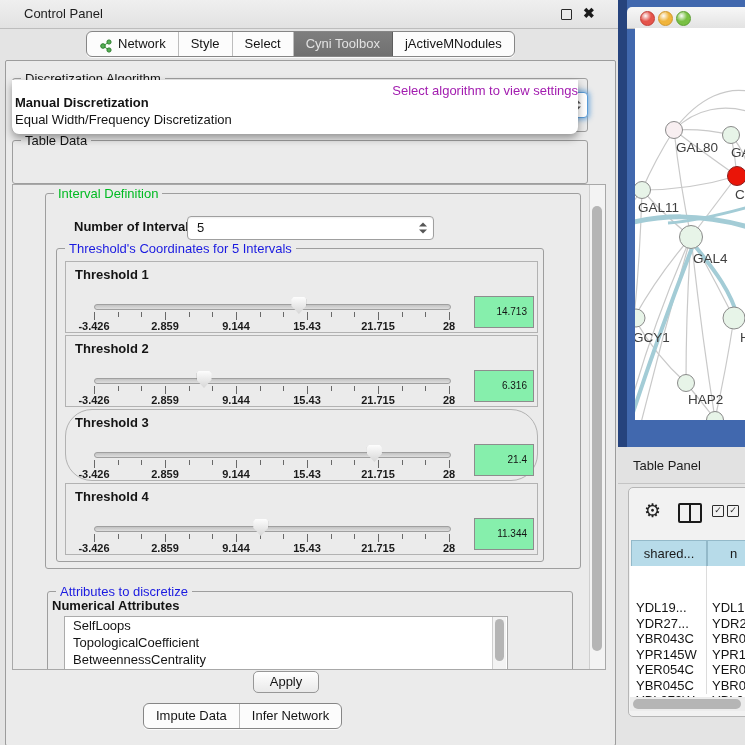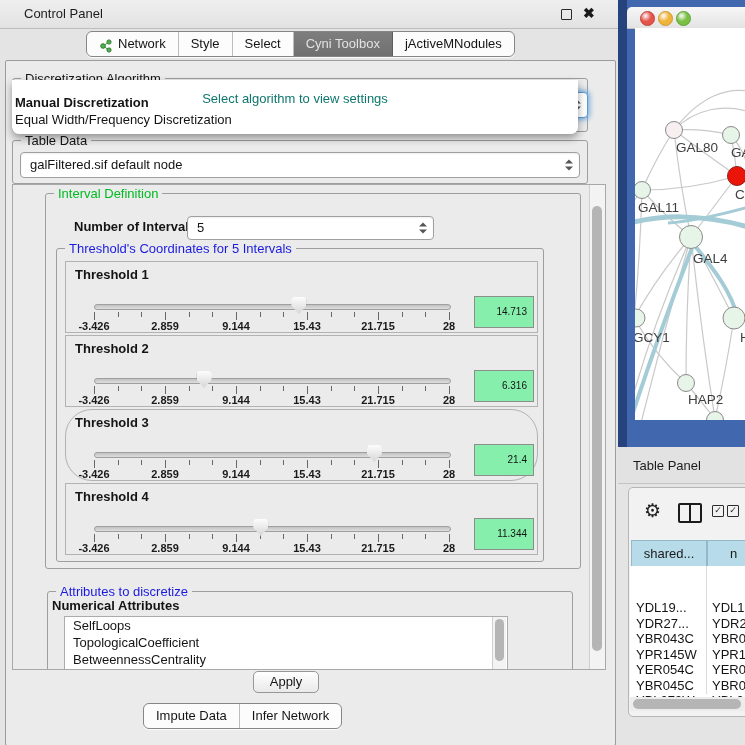--- a/index.html
+++ b/index.html
@@ -30,21 +30,21 @@
   .combo .ctext{position:absolute;left:9px;top:0;line-height:inherit;white-space:nowrap;}
   .spin{position:absolute;right:6px;top:50%;transform:translateY(-50%);}
   .tri-up{width:0;height:0;border-left:4px solid transparent;border-right:4px solid transparent;
           border-bottom:4px solid #555;margin-bottom:3px;}
   .tri-dn{width:0;height:0;border-left:4px solid transparent;border-right:4px solid transparent;
           border-top:4px solid #555;}
   .focusring{border:1px solid #5b9bd5 !important;box-shadow:0 0 5px 2px rgba(110,168,220,.85) !important;}
   
   .overlay{position:absolute;left:12px;top:80px;width:566px;height:54px;background:#fff;
            border-radius:0 0 7px 7px;box-shadow:0 4px 9px rgba(0,0,0,.38);z-index:40;}
-  .ov-hint{position:absolute;left:0;right:0;top:3px;text-align:center;color:#0f766e;margin-top:8px;}
+  .ov-hint{position:absolute;left:0;right:0;top:3px;text-align:right;color:#a21caf;}
   .ov-item{position:absolute;left:3px;white-space:nowrap;}
   
   .trow{position:absolute;border:1px solid #b2b2b2;background:#ebebeb;}
   .trow .ttitle{position:absolute;left:9px;top:5px;font-weight:bold;}
   .track{position:absolute;height:4px;background:linear-gradient(#c2c2c2,#dedede);border:1px solid #9f9f9f;border-radius:3px;}
   .thumb{position:absolute;width:15px;height:17px;background:linear-gradient(#fdfdfd,#d6d6d6);
          clip-path:polygon(14% 0,86% 0,100% 14%,100% 52%,50% 100%,0 52%,0 14%);
          filter:drop-shadow(0 0 1px #7b7b7b);}
   .tick{position:absolute;width:1px;background:#686868;}
   .tlab{position:absolute;font-size:11px;font-weight:bold;transform:translateX(-50%);white-space:nowrap;color:#1a1a1a;}
@@ -132,27 +132,20 @@
 <div class="overlay">
   <div class="ov-hint">Select algorithm to view settings</div>
   <div id="ov-items">
         <div class="ov-item" style="top: 15px; font-weight: bold;">Manual Discretization</div>
         <div class="ov-item" style="top: 32px;">Equal Width/Frequency Discretization</div>
       </div>
 </div>
 
 <div class="group" style="left:12px;top:140px;width:574px;height:42px;">
   <span class="gtitle">Table Data</span>
-</div>
-<div class="combo" style="left:20px;top:152px;width:558px;height:24px;line-height:24px;">
-  <span class="ctext">galFiltered.sif default node</span>
-  <span class="spin">
-        <div class="tri-up"></div>
-        <div class="tri-dn"></div>
-      </span>
 </div>
 
 <div class="abs" style="left:12px;top:184px;width:592px;height:484px;border:1px solid #a8a8a8;background:#ebebeb;overflow:hidden;">
 
   <div class="group" style="left:32px;top:8px;width:534px;height:374px;">
     <span class="gtitle gt-green">Interval Definition</span>
     <span class="abs" style="left:28px;top:22px;line-height:22px;font-weight:bold;">Number of Intervals</span>
     <div class="combo" style="left:141px;top:22px;width:245px;height:22px;line-height:22px;">
       <span class="ctext">5</span>
       <span class="spin">

